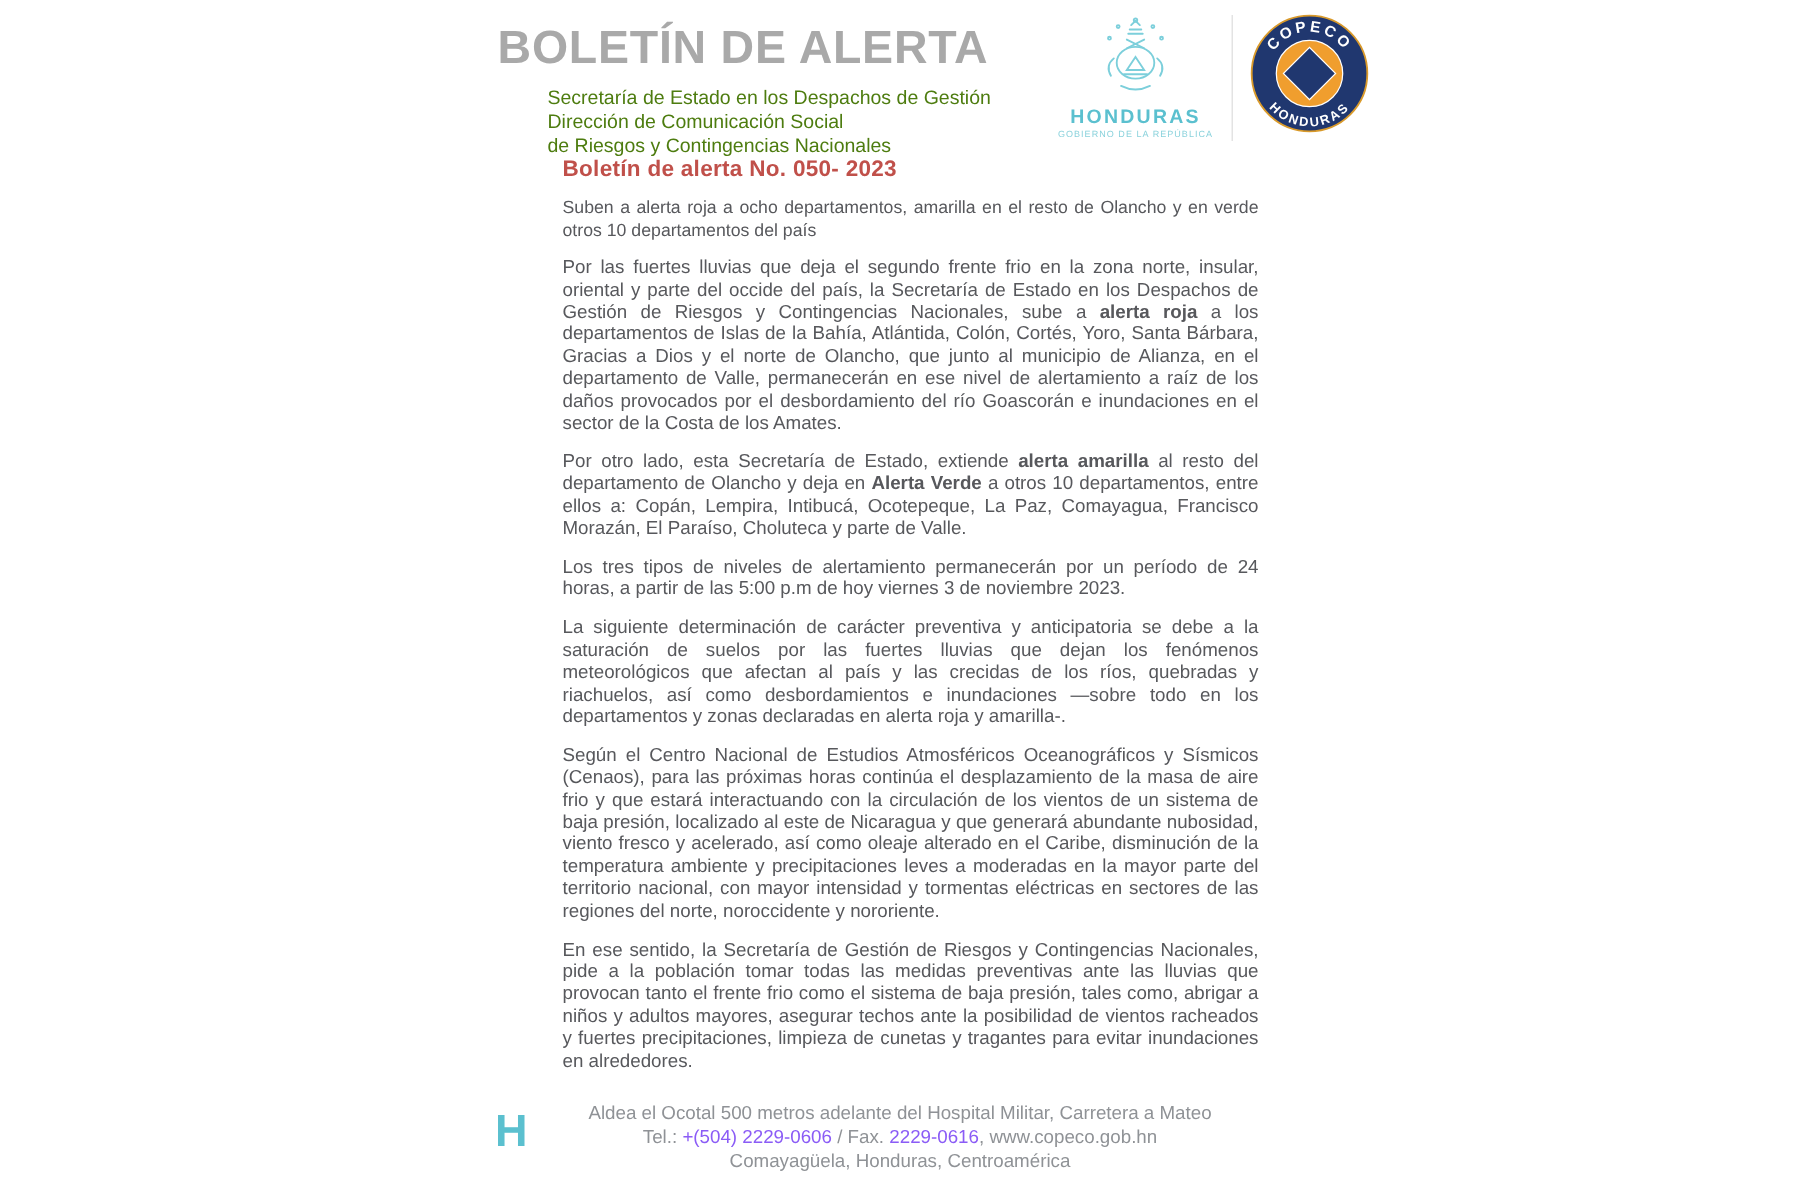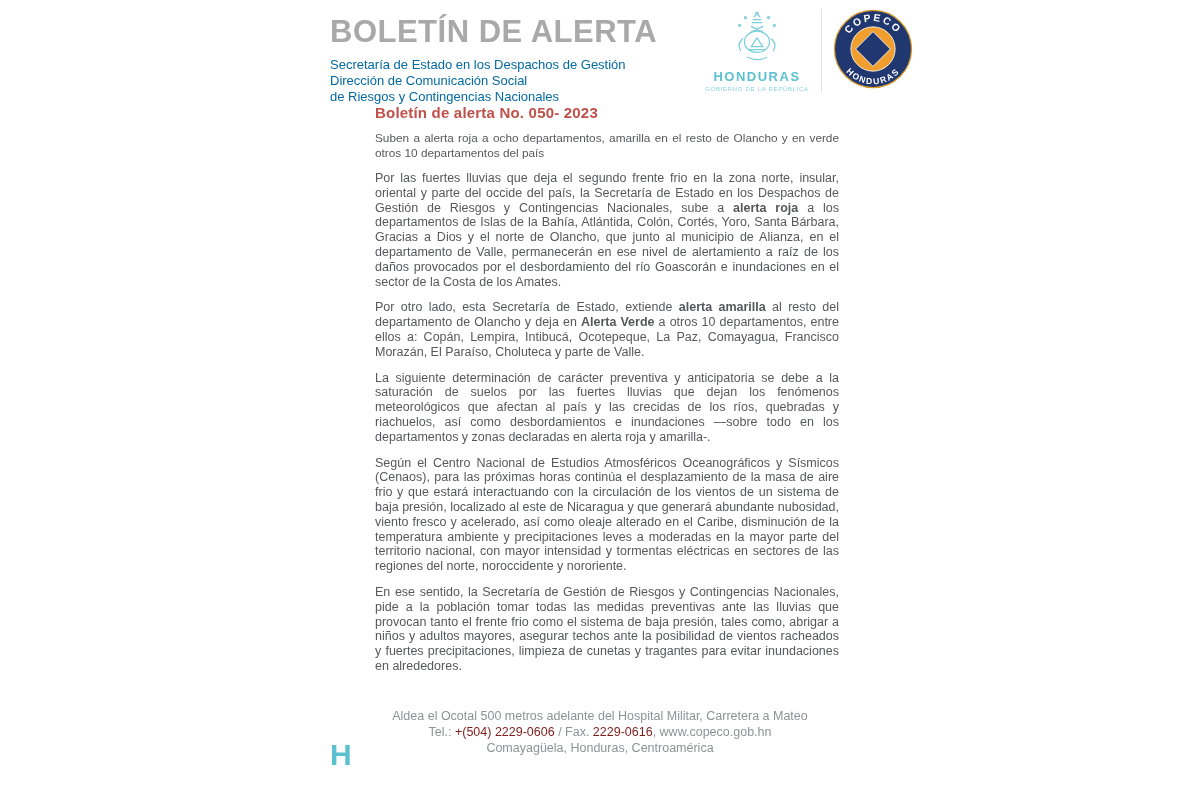--- a/index.html
+++ b/index.html
@@ -12,21 +12,21 @@
   .doc { position:relative; width:1200px; height:797px; background:#ffffff; overflow:hidden; }
 
   
   .header-left { position:absolute; left:330px; top:14px; }
   .title {
     margin:0 0 7px 0;
     font-size:31px; font-weight:bold; letter-spacing:0.5px;
     color:#a9a9a9;
     text-align:center;
   }
-  .subtitle div { font-size:13px; line-height:16px; color:#0369a1; }
+  .subtitle div { font-size:13px; line-height:16px; color:#4d7c0f;margin-left:35px; }
   .bulletin-no {
     position:absolute; left:375px; top:104px;
     font-size:15px; font-weight:bold; color:#c0504a; letter-spacing:0.2px;
   }
 
   
   .logos { position:absolute; left:703px; top:8px; display:flex; align-items:center; }
   .honduras-logo { width:108px; text-align:center; }
   .honduras-name { font-size:13px; font-weight:bold; color:#5bc0cf; letter-spacing:1.5px; margin-top:1px; }
   .honduras-tagline { font-size:6px; color:#8ad2dc; letter-spacing:0.7px; margin-top:2px; }
@@ -37,24 +37,24 @@
     position:absolute; left:375px; top:131px; width:464px;
     color:#57585c; font-size:12.5px; line-height:14.8px; text-align:justify;
   }
   .lead { font-weight:normal; font-size:11.8px; line-height:14.5px; margin:0 0 13px 0; }
   .body-col p { margin:0 0 11px 0; }
   .body-col p:last-child { margin:0; }
   .body-col b, .body-col .seg-bold { font-weight:bold; }
 
   
   .footer {
-    position:absolute; left:0; top:708px; width:1200px;
+    position:absolute; left:0; top:734px; width:1200px;
     text-align:center; font-size:12.5px; line-height:16px; color:#8f9296;
   }
-  .red-text { color:#7f1d1d;text-align:right; }
+  .red-text { color:#8b5cf6;text-align:right; }
   .h-watermark {
     position:absolute; left:330px; top:738px;
     font-size:30px; font-weight:bold; color:#5bc0cf;
   }
 </style>
 </head>
 <body>
 
 <div class="doc">
 
@@ -107,20 +107,21 @@
           <textPath href="#arcBot" startOffset="50%" text-anchor="middle">HONDURAS</textPath>
         </text>
       </svg>
     </div>
   </div>
 
   <div class="body-col">
     <p class="lead">Suben a alerta roja a ocho departamentos, amarilla en el resto de Olancho y en verde otros 10 departamentos del país</p>
     <p><span>Por las fuertes lluvias que deja el segundo frente frio en la zona norte, insular, oriental y parte del occide del país, la Secretaría de Estado en los Despachos de Gestión de Riesgos y Contingencias Nacionales, sube a </span><span class="seg-bold">alerta roja</span><span> a los departamentos de Islas de la Bahía, Atlántida, Colón, Cortés, Yoro, Santa Bárbara, Gracias a Dios y el norte de Olancho, que junto al municipio de Alianza, en el departamento de Valle, permanecerán en ese nivel de alertamiento a raíz de los daños provocados por el desbordamiento del río Goascorán e inundaciones en el sector de la Costa de los Amates.</span></p>
     <p><span>Por otro lado, esta Secretaría de Estado, extiende </span><span class="seg-bold">alerta amarilla</span><span> al resto del departamento de Olancho y deja en </span><span class="seg-bold">Alerta Verde</span><span> a otros 10 departamentos, entre ellos a: Copán, Lempira, Intibucá, Ocotepeque, La Paz, Comayagua, Francisco Morazán, El Paraíso, Choluteca y parte de Valle.</span></p>
+    <p><span>Los tres tipos de niveles de alertamiento permanecerán por un período de 24 horas, a partir de las 5:00 p.m de hoy viernes 3 de noviembre 2023.</span></p>
     <p><span>La siguiente determinación de carácter preventiva y anticipatoria se debe a la saturación de suelos por las fuertes lluvias que dejan los fenómenos meteorológicos que afectan al país y las crecidas de los ríos, quebradas y riachuelos, así como desbordamientos e inundaciones —sobre todo en los departamentos y zonas declaradas en alerta roja y amarilla-.</span></p>
     <p><span>Según el Centro Nacional de Estudios Atmosféricos Oceanográficos y Sísmicos (Cenaos), para las próximas horas continúa el desplazamiento de la masa de aire frio y que estará interactuando con la circulación de los vientos de un sistema de baja presión, localizado al este de Nicaragua y que generará abundante nubosidad, viento fresco y acelerado, así como oleaje alterado en el Caribe, disminución de la temperatura ambiente y precipitaciones leves a moderadas en la mayor parte del territorio nacional, con mayor intensidad y tormentas eléctricas en sectores de las regiones del norte, noroccidente y nororiente.</span></p>
     <p><span>En ese sentido, la Secretaría de Gestión de Riesgos y Contingencias Nacionales, pide a la población tomar todas las medidas preventivas ante las lluvias que provocan tanto el frente frio como el sistema de baja presión, tales como, abrigar a niños y adultos mayores, asegurar techos ante la posibilidad de vientos racheados y fuertes precipitaciones, limpieza de cunetas y tragantes para evitar inundaciones en alrededores.</span></p>
   </div>
 
   <div class="h-watermark">H</div>
   <div class="footer">
     <div>Aldea el Ocotal 500 metros adelante del Hospital Militar, Carretera a Mateo</div>
     <div><span>Tel.: </span><span class="red-text">+(504) 2229-0606</span><span> / Fax. </span><span class="red-text">2229-0616</span><span>, www.copeco.gob.hn</span></div>
     <div>Comayagüela, Honduras, Centroamérica</div>

